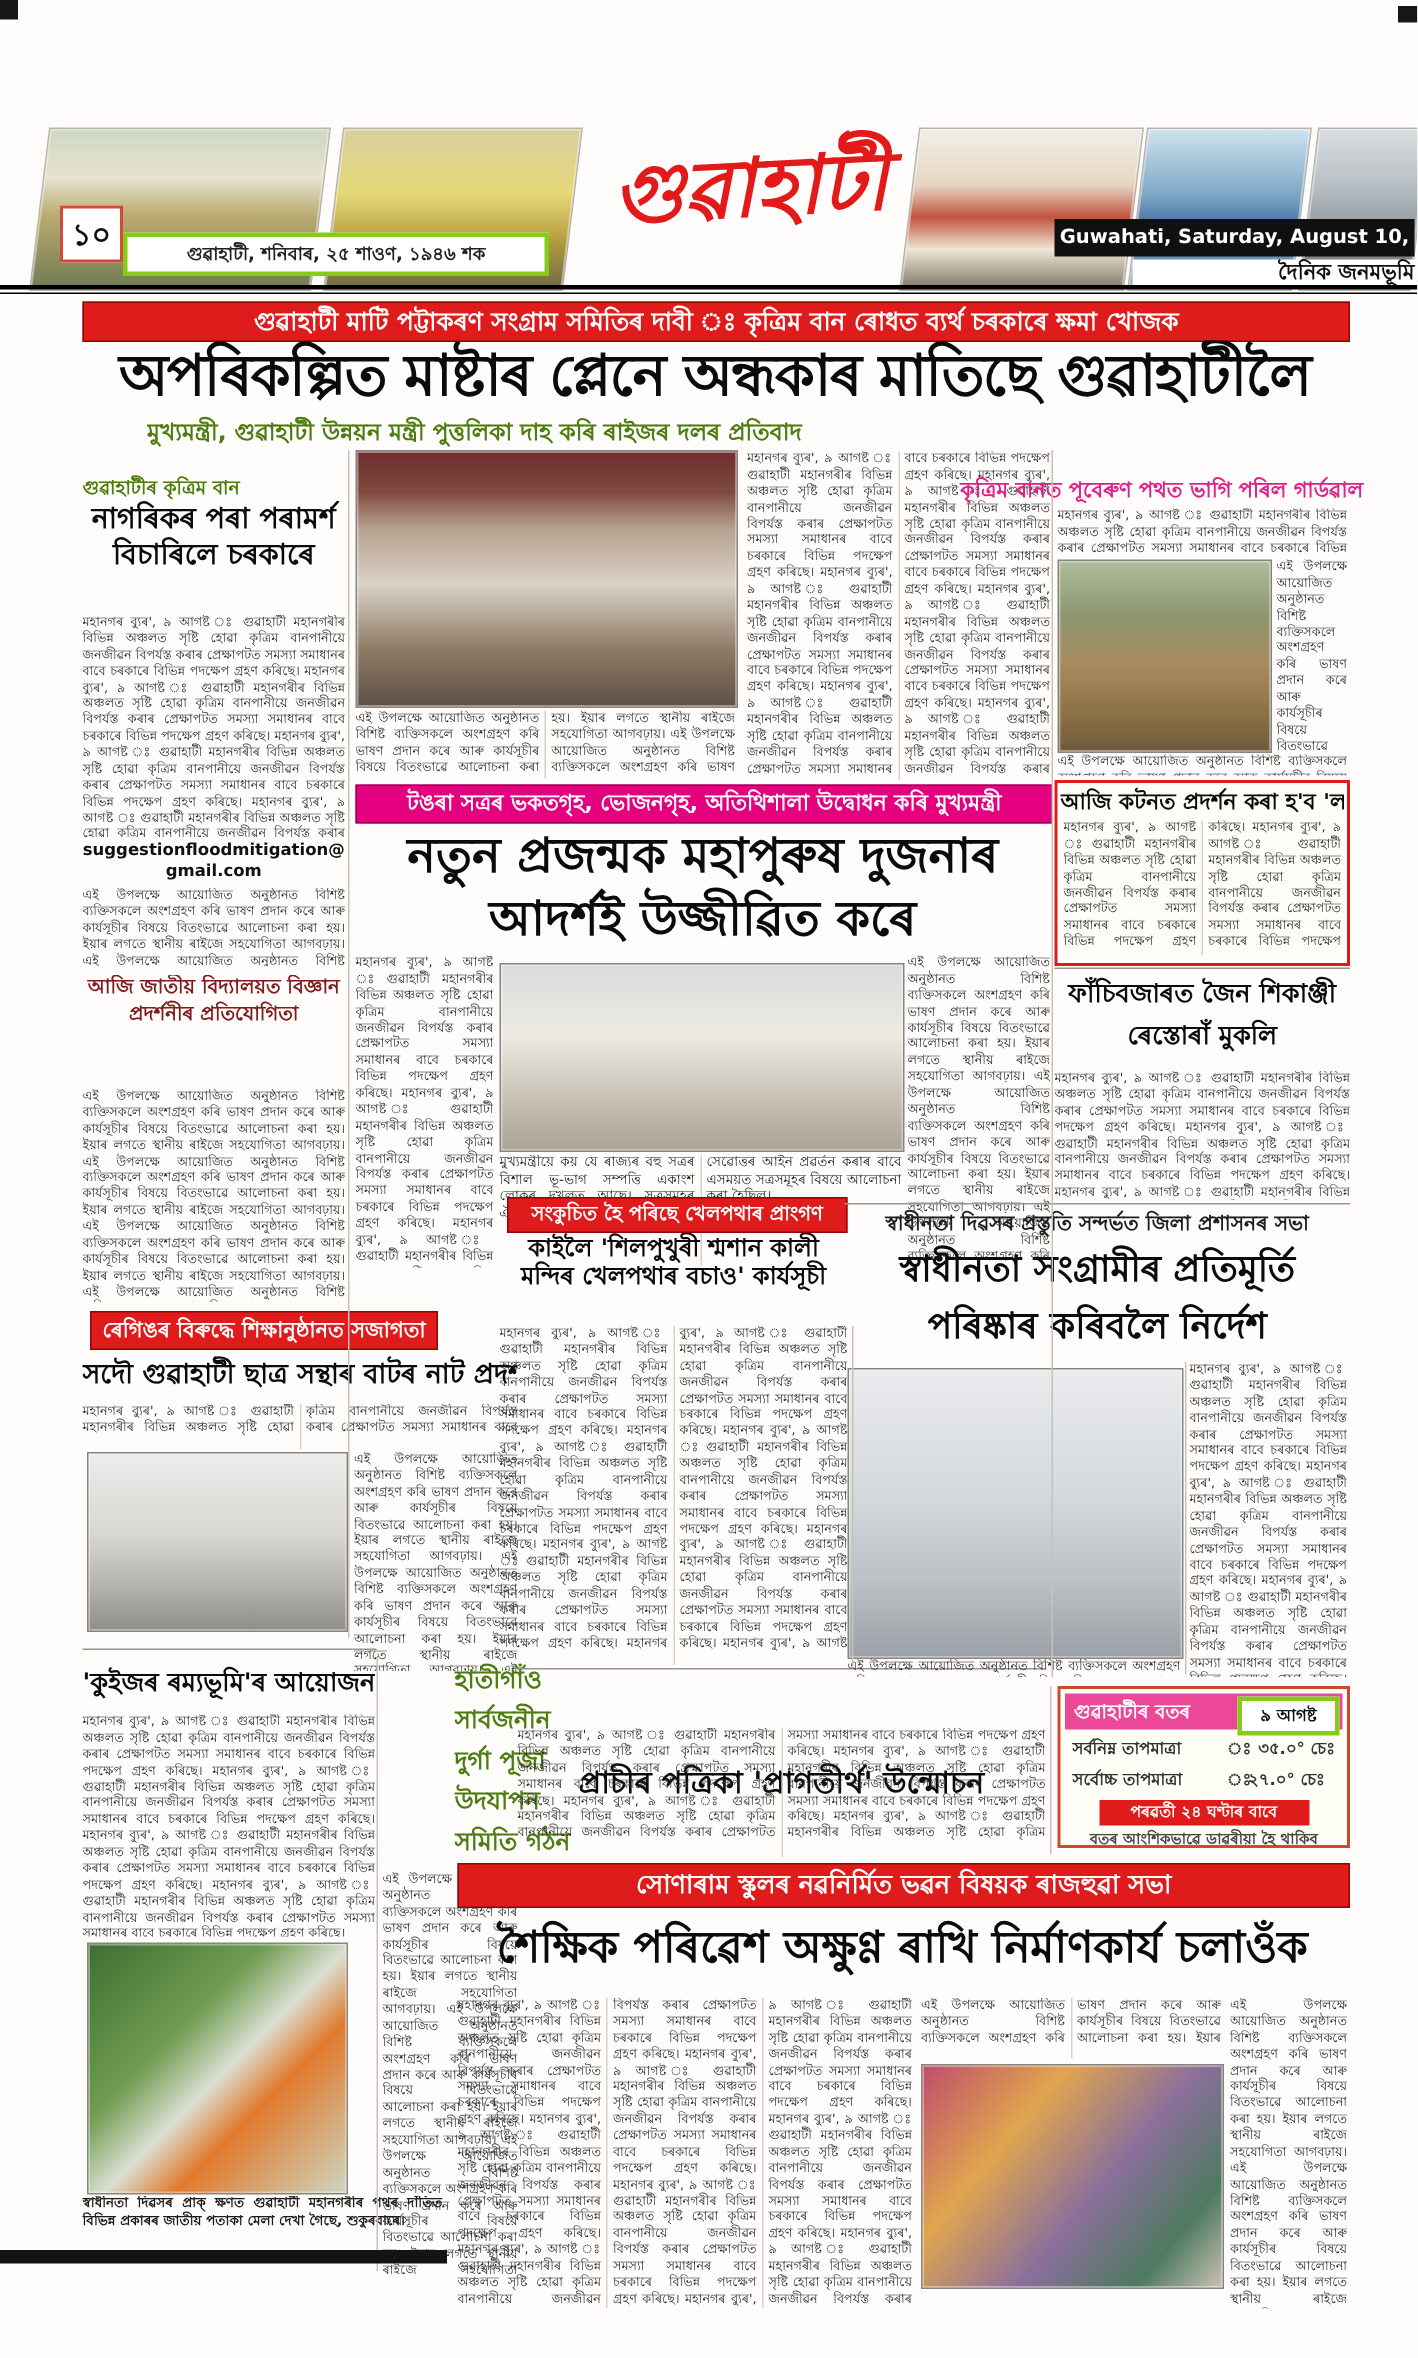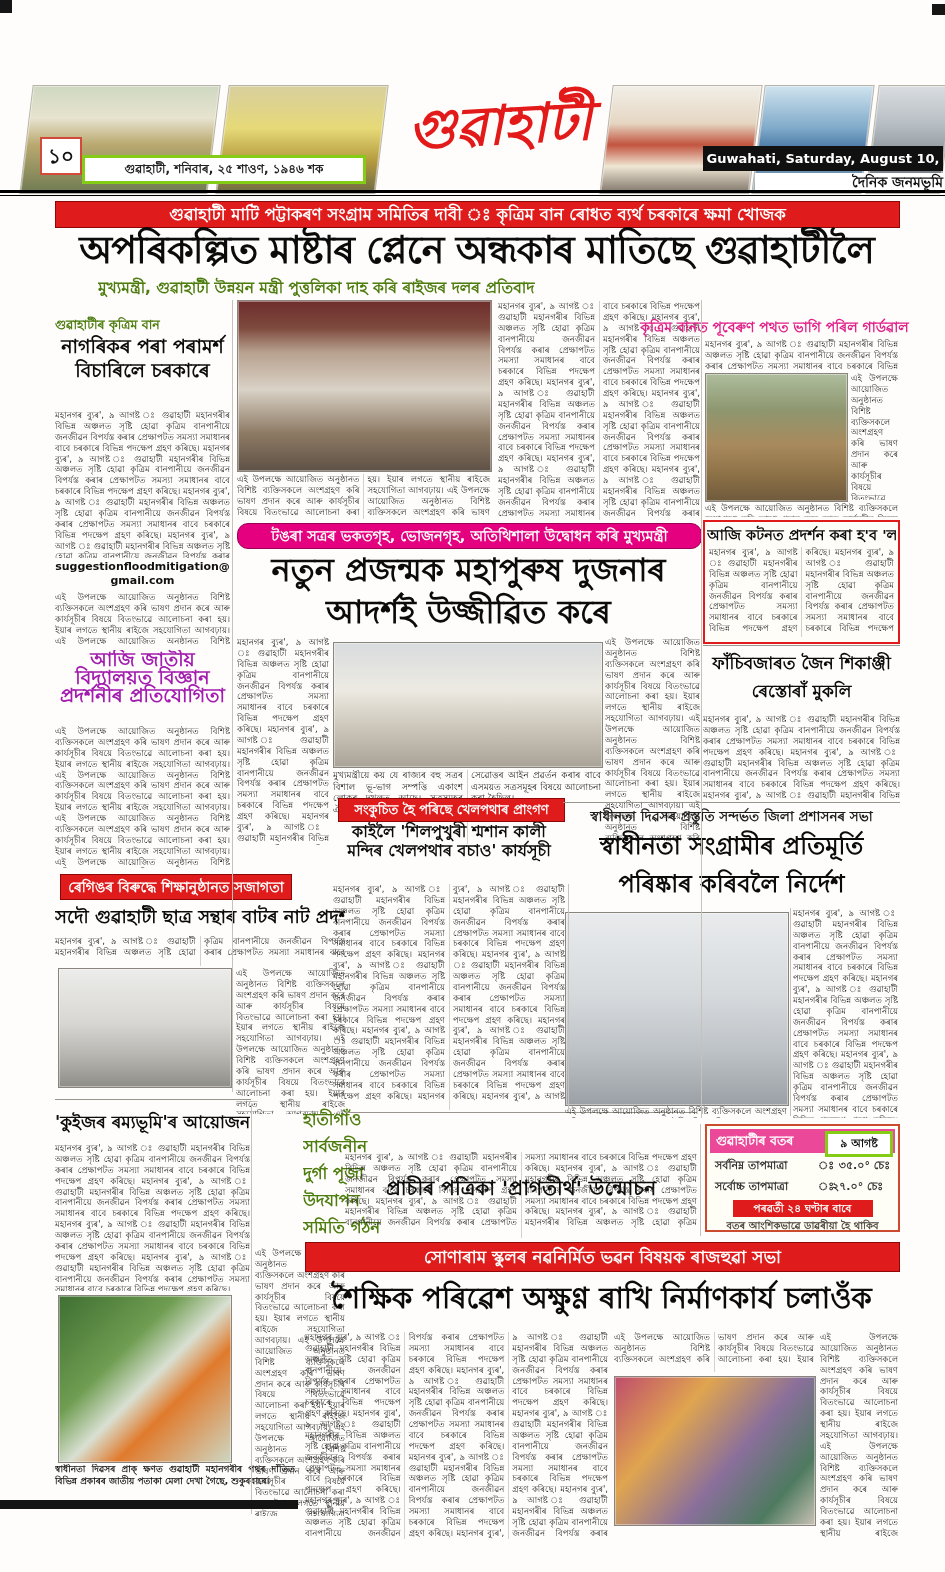--- a/index.html
+++ b/index.html
@@ -68,38 +68,38 @@
   <div class="abs photo ph-press" style="left:237px;top:300px;width:253px;height:170px;"></div>
   <div class="abs greek cols2" style="left:498px;top:301px;width:202px;height:219px;">মহানগৰ ব্যুৰ', ৯ আগষ্ট ঃ গুৱাহাটী মহানগৰীৰ বিভিন্ন অঞ্চলত সৃষ্টি হোৱা কৃত্ৰিম বানপানীয়ে জনজীৱন বিপৰ্যস্ত কৰাৰ প্ৰেক্ষাপটত সমস্যা সমাধানৰ বাবে চৰকাৰে বিভিন্ন পদক্ষেপ গ্ৰহণ কৰিছে। মহানগৰ ব্যুৰ', ৯ আগষ্ট ঃ গুৱাহাটী মহানগৰীৰ বিভিন্ন অঞ্চলত সৃষ্টি হোৱা কৃত্ৰিম বানপানীয়ে জনজীৱন বিপৰ্যস্ত কৰাৰ প্ৰেক্ষাপটত সমস্যা সমাধানৰ বাবে চৰকাৰে বিভিন্ন পদক্ষেপ গ্ৰহণ কৰিছে। মহানগৰ ব্যুৰ', ৯ আগষ্ট ঃ গুৱাহাটী মহানগৰীৰ বিভিন্ন অঞ্চলত সৃষ্টি হোৱা কৃত্ৰিম বানপানীয়ে জনজীৱন বিপৰ্যস্ত কৰাৰ প্ৰেক্ষাপটত সমস্যা সমাধানৰ বাবে চৰকাৰে বিভিন্ন পদক্ষেপ গ্ৰহণ কৰিছে। মহানগৰ ব্যুৰ', ৯ আগষ্ট ঃ গুৱাহাটী মহানগৰীৰ বিভিন্ন অঞ্চলত সৃষ্টি হোৱা কৃত্ৰিম বানপানীয়ে জনজীৱন বিপৰ্যস্ত কৰাৰ প্ৰেক্ষাপটত সমস্যা সমাধানৰ বাবে চৰকাৰে বিভিন্ন পদক্ষেপ গ্ৰহণ কৰিছে। মহানগৰ ব্যুৰ', ৯ আগষ্ট ঃ গুৱাহাটী মহানগৰীৰ বিভিন্ন অঞ্চলত সৃষ্টি হোৱা কৃত্ৰিম বানপানীয়ে জনজীৱন বিপৰ্যস্ত কৰাৰ প্ৰেক্ষাপটত সমস্যা সমাধানৰ বাবে চৰকাৰে বিভিন্ন পদক্ষেপ গ্ৰহণ কৰিছে। মহানগৰ ব্যুৰ', ৯ আগষ্ট ঃ গুৱাহাটী মহানগৰীৰ বিভিন্ন অঞ্চলত সৃষ্টি হোৱা কৃত্ৰিম বানপানীয়ে জনজীৱন বিপৰ্যস্ত কৰাৰ প্ৰেক্ষাপটত সমস্যা সমাধানৰ বাবে চৰকাৰে বিভিন্ন পদক্ষেপ গ্ৰহণ কৰিছে। </div>
   <div class="abs greek cols2" style="left:237px;top:474px;width:253px;height:45px;">এই উপলক্ষে আয়োজিত অনুষ্ঠানত বিশিষ্ট ব্যক্তিসকলে অংশগ্ৰহণ কৰি ভাষণ প্ৰদান কৰে আৰু কাৰ্যসূচীৰ বিষয়ে বিতংভাৱে আলোচনা কৰা হয়। ইয়াৰ লগতে স্থানীয় ৰাইজে সহযোগিতা আগবঢ়ায়। এই উপলক্ষে আয়োজিত অনুষ্ঠানত বিশিষ্ট ব্যক্তিসকলে অংশগ্ৰহণ কৰি ভাষণ প্ৰদান কৰে আৰু কাৰ্যসূচীৰ বিষয়ে বিতংভাৱে আলোচনা কৰা হয়। ইয়াৰ লগতে স্থানীয় ৰাইজে সহযোগিতা আগবঢ়ায়। </div>
 
   <div class="abs pinktext nowrap" style="left:607px;top:317px;width:335px;height:20px;font-size:14px;line-height:20px;">কৃত্ৰিম বানত পূবেৰুণ পথত ভাগি পৰিল গাৰ্ডৱাল</div>
   <div class="abs greek" style="left:705px;top:339px;width:193px;height:32px;">মহানগৰ ব্যুৰ', ৯ আগষ্ট ঃ গুৱাহাটী মহানগৰীৰ বিভিন্ন অঞ্চলত সৃষ্টি হোৱা কৃত্ৰিম বানপানীয়ে জনজীৱন বিপৰ্যস্ত কৰাৰ প্ৰেক্ষাপটত সমস্যা সমাধানৰ বাবে চৰকাৰে বিভিন্ন পদক্ষেপ গ্ৰহণ কৰিছে। মহানগৰ ব্যুৰ', ৯ আগষ্ট ঃ গুৱাহাটী মহানগৰীৰ বিভিন্ন অঞ্চলত সৃষ্টি হোৱা কৃত্ৰিম বানপানীয়ে জনজীৱন বিপৰ্যস্ত কৰাৰ প্ৰেক্ষাপটত সমস্যা সমাধানৰ বাবে চৰকাৰে বিভিন্ন পদক্ষেপ গ্ৰহণ কৰিছে। </div>
   <div class="abs photo ph-flood" style="left:705px;top:373px;width:141px;height:127px;"></div>
   <div class="abs greek" style="left:851px;top:373px;width:47px;height:127px;">এই উপলক্ষে আয়োজিত অনুষ্ঠানত বিশিষ্ট ব্যক্তিসকলে অংশগ্ৰহণ কৰি ভাষণ প্ৰদান কৰে আৰু কাৰ্যসূচীৰ বিষয়ে বিতংভাৱে আলোচনা কৰা হয়। ইয়াৰ লগতে স্থানীয় ৰাইজে সহযোগিতা আগবঢ়ায়। এই উপলক্ষে আয়োজিত অনুষ্ঠানত বিশিষ্ট ব্যক্তিসকলে অংশগ্ৰহণ কৰি ভাষণ প্ৰদান কৰে আৰু কাৰ্যসূচীৰ বিষয়ে বিতংভাৱে আলোচনা কৰা হয়। ইয়াৰ লগতে স্থানীয় ৰাইজে সহযোগিতা আগবঢ়ায়। </div>
   <div class="abs greek" style="left:705px;top:503px;width:193px;height:14px;">এই উপলক্ষে আয়োজিত অনুষ্ঠানত বিশিষ্ট ব্যক্তিসকলে অংশগ্ৰহণ কৰি ভাষণ প্ৰদান কৰে আৰু কাৰ্যসূচীৰ বিষয়ে বিতংভাৱে আলোচনা কৰা হয়। ইয়াৰ লগতে স্থানীয় ৰাইজে সহযোগিতা আগবঢ়ায়। </div>
 
-  <div class="abs banner banner-mag" style="left:237px;top:523px;width:463px;height:24px;font-size:14.5px;line-height:24px;border-radius:11px;">টঙৰা সত্ৰৰ ভকতগৃহ, ভোজনগৃহ, অতিথিশালা উদ্বোধন কৰি মুখ্যমন্ত্ৰী</div>
+  <div class="abs banner banner-mag" style="left:237px;top:523px;width:463px;height:24px;font-size:14.5px;line-height:24px;">টঙৰা সত্ৰৰ ভকতগৃহ, ভোজনগৃহ, অতিথিশালা উদ্বোধন কৰি মুখ্যমন্ত্ৰী</div>
   <div class="abs hl" style="left:237px;top:549px;width:463px;height:84px;font-size:32px;line-height:42px;">নতুন প্ৰজন্মক মহাপুৰুষ দুজনাৰ আদৰ্শই উজ্জীৱিত কৰে</div>
   <div class="abs greek" style="left:237px;top:637px;width:92px;height:208px;">মহানগৰ ব্যুৰ', ৯ আগষ্ট ঃ গুৱাহাটী মহানগৰীৰ বিভিন্ন অঞ্চলত সৃষ্টি হোৱা কৃত্ৰিম বানপানীয়ে জনজীৱন বিপৰ্যস্ত কৰাৰ প্ৰেক্ষাপটত সমস্যা সমাধানৰ বাবে চৰকাৰে বিভিন্ন পদক্ষেপ গ্ৰহণ কৰিছে। মহানগৰ ব্যুৰ', ৯ আগষ্ট ঃ গুৱাহাটী মহানগৰীৰ বিভিন্ন অঞ্চলত সৃষ্টি হোৱা কৃত্ৰিম বানপানীয়ে জনজীৱন বিপৰ্যস্ত কৰাৰ প্ৰেক্ষাপটত সমস্যা সমাধানৰ বাবে চৰকাৰে বিভিন্ন পদক্ষেপ গ্ৰহণ কৰিছে। মহানগৰ ব্যুৰ', ৯ আগষ্ট ঃ গুৱাহাটী মহানগৰীৰ বিভিন্ন অঞ্চলত সৃষ্টি হোৱা কৃত্ৰিম বানপানীয়ে জনজীৱন বিপৰ্যস্ত কৰাৰ প্ৰেক্ষাপটত সমস্যা সমাধানৰ বাবে চৰকাৰে বিভিন্ন পদক্ষেপ গ্ৰহণ কৰিছে। মহানগৰ ব্যুৰ', ৯ আগষ্ট ঃ গুৱাহাটী মহানগৰীৰ বিভিন্ন অঞ্চলত সৃষ্টি হোৱা কৃত্ৰিম বানপানীয়ে জনজীৱন বিপৰ্যস্ত কৰাৰ প্ৰেক্ষাপটত সমস্যা সমাধানৰ বাবে চৰকাৰে বিভিন্ন পদক্ষেপ গ্ৰহণ কৰিছে। </div>
   <div class="abs photo ph-cm" style="left:333px;top:642px;width:268px;height:124px;"></div>
   <div class="abs greek cols2" style="left:333px;top:770px;width:268px;height:74px;font-size:9px;color:#1c1c1c;">মুখ্যমন্ত্ৰীয়ে কয় যে ৰাজ্যৰ বহু সত্ৰৰ বিশাল ভূ-ভাগ সম্পত্তি একাংশ লোকৰ দখলত আছে। সত্ৰসমূহৰ ঐতিহ্যৰ কথা চিন্তা নকৰাকৈ অসমত সেৱোত্তৰ আইন প্ৰৱৰ্তন কৰাৰ বাবে এসময়ত সত্ৰসমূহৰ বিষয়ে আলোচনা কৰা হৈছিল।</div>
   <div class="abs greek" style="left:605px;top:637px;width:95px;height:208px;">এই উপলক্ষে আয়োজিত অনুষ্ঠানত বিশিষ্ট ব্যক্তিসকলে অংশগ্ৰহণ কৰি ভাষণ প্ৰদান কৰে আৰু কাৰ্যসূচীৰ বিষয়ে বিতংভাৱে আলোচনা কৰা হয়। ইয়াৰ লগতে স্থানীয় ৰাইজে সহযোগিতা আগবঢ়ায়। এই উপলক্ষে আয়োজিত অনুষ্ঠানত বিশিষ্ট ব্যক্তিসকলে অংশগ্ৰহণ কৰি ভাষণ প্ৰদান কৰে আৰু কাৰ্যসূচীৰ বিষয়ে বিতংভাৱে আলোচনা কৰা হয়। ইয়াৰ লগতে স্থানীয় ৰাইজে সহযোগিতা আগবঢ়ায়। এই উপলক্ষে আয়োজিত অনুষ্ঠানত বিশিষ্ট ব্যক্তিসকলে অংশগ্ৰহণ কৰি ভাষণ প্ৰদান কৰে আৰু কাৰ্যসূচীৰ বিষয়ে বিতংভাৱে আলোচনা কৰা হয়। ইয়াৰ লগতে স্থানীয় ৰাইজে সহযোগিতা আগবঢ়ায়। এই উপলক্ষে আয়োজিত অনুষ্ঠানত বিশিষ্ট ব্যক্তিসকলে অংশগ্ৰহণ কৰি ভাষণ প্ৰদান কৰে আৰু কাৰ্যসূচীৰ বিষয়ে বিতংভাৱে আলোচনা কৰা হয়। ইয়াৰ লগতে স্থানীয় ৰাইজে সহযোগিতা আগবঢ়ায়। </div>
 
   <div class="abs banner" style="left:338px;top:798px;width:225px;height:22px;font-size:13px;line-height:22px;">সংকুচিত হৈ পৰিছে খেলপথাৰ প্ৰাংগণ</div>
   <div class="abs hl" style="left:333px;top:822px;width:232px;height:58px;font-size:16px;line-height:19px;">কাইলৈ 'শিলপুখুৰী শ্মশান কালী মন্দিৰ খেলপথাৰ বচাও' কাৰ্যসূচী</div>
   <div class="abs greek cols2" style="left:333px;top:884px;width:232px;height:226px;">মহানগৰ ব্যুৰ', ৯ আগষ্ট ঃ গুৱাহাটী মহানগৰীৰ বিভিন্ন অঞ্চলত সৃষ্টি হোৱা কৃত্ৰিম বানপানীয়ে জনজীৱন বিপৰ্যস্ত কৰাৰ প্ৰেক্ষাপটত সমস্যা সমাধানৰ বাবে চৰকাৰে বিভিন্ন পদক্ষেপ গ্ৰহণ কৰিছে। মহানগৰ ব্যুৰ', ৯ আগষ্ট ঃ গুৱাহাটী মহানগৰীৰ বিভিন্ন অঞ্চলত সৃষ্টি হোৱা কৃত্ৰিম বানপানীয়ে জনজীৱন বিপৰ্যস্ত কৰাৰ প্ৰেক্ষাপটত সমস্যা সমাধানৰ বাবে চৰকাৰে বিভিন্ন পদক্ষেপ গ্ৰহণ কৰিছে। মহানগৰ ব্যুৰ', ৯ আগষ্ট ঃ গুৱাহাটী মহানগৰীৰ বিভিন্ন অঞ্চলত সৃষ্টি হোৱা কৃত্ৰিম বানপানীয়ে জনজীৱন বিপৰ্যস্ত কৰাৰ প্ৰেক্ষাপটত সমস্যা সমাধানৰ বাবে চৰকাৰে বিভিন্ন পদক্ষেপ গ্ৰহণ কৰিছে। মহানগৰ ব্যুৰ', ৯ আগষ্ট ঃ গুৱাহাটী মহানগৰীৰ বিভিন্ন অঞ্চলত সৃষ্টি হোৱা কৃত্ৰিম বানপানীয়ে জনজীৱন বিপৰ্যস্ত কৰাৰ প্ৰেক্ষাপটত সমস্যা সমাধানৰ বাবে চৰকাৰে বিভিন্ন পদক্ষেপ গ্ৰহণ কৰিছে। মহানগৰ ব্যুৰ', ৯ আগষ্ট ঃ গুৱাহাটী মহানগৰীৰ বিভিন্ন অঞ্চলত সৃষ্টি হোৱা কৃত্ৰিম বানপানীয়ে জনজীৱন বিপৰ্যস্ত কৰাৰ প্ৰেক্ষাপটত সমস্যা সমাধানৰ বাবে চৰকাৰে বিভিন্ন পদক্ষেপ গ্ৰহণ কৰিছে। মহানগৰ ব্যুৰ', ৯ আগষ্ট ঃ গুৱাহাটী মহানগৰীৰ বিভিন্ন অঞ্চলত সৃষ্টি হোৱা কৃত্ৰিম বানপানীয়ে জনজীৱন বিপৰ্যস্ত কৰাৰ প্ৰেক্ষাপটত সমস্যা সমাধানৰ বাবে চৰকাৰে বিভিন্ন পদক্ষেপ গ্ৰহণ কৰিছে। মহানগৰ ব্যুৰ', ৯ আগষ্ট ঃ গুৱাহাটী মহানগৰীৰ বিভিন্ন অঞ্চলত সৃষ্টি হোৱা কৃত্ৰিম বানপানীয়ে জনজীৱন বিপৰ্যস্ত কৰাৰ প্ৰেক্ষাপটত সমস্যা সমাধানৰ বাবে চৰকাৰে বিভিন্ন পদক্ষেপ গ্ৰহণ কৰিছে। </div>
 
   <div class="abs redtext" style="left:55px;top:316px;width:175px;height:17px;font-size:12.5px;line-height:17px;">গুৱাহাটীৰ কৃত্ৰিম বান</div>
   <div class="abs hl" style="left:55px;top:334px;width:175px;height:73px;font-size:19px;line-height:24px;">নাগৰিকৰ পৰা পৰামৰ্শ বিচাৰিলে চৰকাৰে</div>
   <div class="abs greek" style="left:55px;top:410px;width:175px;height:148px;">মহানগৰ ব্যুৰ', ৯ আগষ্ট ঃ গুৱাহাটী মহানগৰীৰ বিভিন্ন অঞ্চলত সৃষ্টি হোৱা কৃত্ৰিম বানপানীয়ে জনজীৱন বিপৰ্যস্ত কৰাৰ প্ৰেক্ষাপটত সমস্যা সমাধানৰ বাবে চৰকাৰে বিভিন্ন পদক্ষেপ গ্ৰহণ কৰিছে। মহানগৰ ব্যুৰ', ৯ আগষ্ট ঃ গুৱাহাটী মহানগৰীৰ বিভিন্ন অঞ্চলত সৃষ্টি হোৱা কৃত্ৰিম বানপানীয়ে জনজীৱন বিপৰ্যস্ত কৰাৰ প্ৰেক্ষাপটত সমস্যা সমাধানৰ বাবে চৰকাৰে বিভিন্ন পদক্ষেপ গ্ৰহণ কৰিছে। মহানগৰ ব্যুৰ', ৯ আগষ্ট ঃ গুৱাহাটী মহানগৰীৰ বিভিন্ন অঞ্চলত সৃষ্টি হোৱা কৃত্ৰিম বানপানীয়ে জনজীৱন বিপৰ্যস্ত কৰাৰ প্ৰেক্ষাপটত সমস্যা সমাধানৰ বাবে চৰকাৰে বিভিন্ন পদক্ষেপ গ্ৰহণ কৰিছে। মহানগৰ ব্যুৰ', ৯ আগষ্ট ঃ গুৱাহাটী মহানগৰীৰ বিভিন্ন অঞ্চলত সৃষ্টি হোৱা কৃত্ৰিম বানপানীয়ে জনজীৱন বিপৰ্যস্ত কৰাৰ প্ৰেক্ষাপটত সমস্যা সমাধানৰ বাবে চৰকাৰে বিভিন্ন পদক্ষেপ গ্ৰহণ কৰিছে। </div>
   <div class="abs" style="left:55px;top:560px;width:175px;height:30px;font-size:11px;font-weight:bold;text-align:center;
               word-break:break-all;line-height:14px;color:#111;overflow:hidden;">suggestionfloodmitigation@gmail.com</div>
   <div class="abs greek" style="left:55px;top:592px;width:175px;height:52px;">এই উপলক্ষে আয়োজিত অনুষ্ঠানত বিশিষ্ট ব্যক্তিসকলে অংশগ্ৰহণ কৰি ভাষণ প্ৰদান কৰে আৰু কাৰ্যসূচীৰ বিষয়ে বিতংভাৱে আলোচনা কৰা হয়। ইয়াৰ লগতে স্থানীয় ৰাইজে সহযোগিতা আগবঢ়ায়। এই উপলক্ষে আয়োজিত অনুষ্ঠানত বিশিষ্ট ব্যক্তিসকলে অংশগ্ৰহণ কৰি ভাষণ প্ৰদান কৰে আৰু কাৰ্যসূচীৰ বিষয়ে বিতংভাৱে আলোচনা কৰা হয়। ইয়াৰ লগতে স্থানীয় ৰাইজে সহযোগিতা আগবঢ়ায়। </div>
-  <div class="abs hl" style="left:55px;top:650px;width:175px;height:72px;font-size:19px;line-height:18px;color:#a21caf;">আজি জাতীয় বিদ্যালয়ত বিজ্ঞান প্ৰদৰ্শনীৰ প্ৰতিযোগিতা</div>
+  <div class="abs hl" style="left:55px;top:650px;width:175px;height:72px;font-size:13px;line-height:18px;color:#7f1d1d;">আজি জাতীয় বিদ্যালয়ত বিজ্ঞান প্ৰদৰ্শনীৰ প্ৰতিযোগিতা</div>
   <div class="abs greek" style="left:55px;top:726px;width:175px;height:142px;">এই উপলক্ষে আয়োজিত অনুষ্ঠানত বিশিষ্ট ব্যক্তিসকলে অংশগ্ৰহণ কৰি ভাষণ প্ৰদান কৰে আৰু কাৰ্যসূচীৰ বিষয়ে বিতংভাৱে আলোচনা কৰা হয়। ইয়াৰ লগতে স্থানীয় ৰাইজে সহযোগিতা আগবঢ়ায়। এই উপলক্ষে আয়োজিত অনুষ্ঠানত বিশিষ্ট ব্যক্তিসকলে অংশগ্ৰহণ কৰি ভাষণ প্ৰদান কৰে আৰু কাৰ্যসূচীৰ বিষয়ে বিতংভাৱে আলোচনা কৰা হয়। ইয়াৰ লগতে স্থানীয় ৰাইজে সহযোগিতা আগবঢ়ায়। এই উপলক্ষে আয়োজিত অনুষ্ঠানত বিশিষ্ট ব্যক্তিসকলে অংশগ্ৰহণ কৰি ভাষণ প্ৰদান কৰে আৰু কাৰ্যসূচীৰ বিষয়ে বিতংভাৱে আলোচনা কৰা হয়। ইয়াৰ লগতে স্থানীয় ৰাইজে সহযোগিতা আগবঢ়ায়। এই উপলক্ষে আয়োজিত অনুষ্ঠানত বিশিষ্ট ব্যক্তিসকলে অংশগ্ৰহণ কৰি ভাষণ প্ৰদান কৰে আৰু কাৰ্যসূচীৰ বিষয়ে বিতংভাৱে আলোচনা কৰা হয়। ইয়াৰ লগতে স্থানীয় ৰাইজে সহযোগিতা আগবঢ়ায়। </div>
 
   <div class="abs banner" style="left:60px;top:874px;width:230px;height:24px;font-size:14px;line-height:24px;">ৰেগিঙৰ বিৰুদ্ধে শিক্ষানুষ্ঠানত সজাগতা</div>
   <div class="abs hl nowrap" style="left:55px;top:900px;width:290px;height:34px;font-size:18px;line-height:34px;">সদৌ গুৱাহাটী ছাত্ৰ সন্থাৰ বাটৰ নাট প্ৰদৰ্শন</div>
   <div class="abs greek cols2" style="left:55px;top:936px;width:290px;height:30px;">মহানগৰ ব্যুৰ', ৯ আগষ্ট ঃ গুৱাহাটী মহানগৰীৰ বিভিন্ন অঞ্চলত সৃষ্টি হোৱা কৃত্ৰিম বানপানীয়ে জনজীৱন বিপৰ্যস্ত কৰাৰ প্ৰেক্ষাপটত সমস্যা সমাধানৰ বাবে চৰকাৰে বিভিন্ন পদক্ষেপ গ্ৰহণ কৰিছে। মহানগৰ ব্যুৰ', ৯ আগষ্ট ঃ গুৱাহাটী মহানগৰীৰ বিভিন্ন অঞ্চলত সৃষ্টি হোৱা কৃত্ৰিম বানপানীয়ে জনজীৱন বিপৰ্যস্ত কৰাৰ প্ৰেক্ষাপটত সমস্যা সমাধানৰ বাবে চৰকাৰে বিভিন্ন পদক্ষেপ গ্ৰহণ কৰিছে। </div>
   <div class="abs photo ph-play" style="left:58px;top:968px;width:172px;height:118px;"></div>
   <div class="abs greek" style="left:236px;top:968px;width:109px;height:146px;">এই উপলক্ষে আয়োজিত অনুষ্ঠানত বিশিষ্ট ব্যক্তিসকলে অংশগ্ৰহণ কৰি ভাষণ প্ৰদান কৰে আৰু কাৰ্যসূচীৰ বিষয়ে বিতংভাৱে আলোচনা কৰা হয়। ইয়াৰ লগতে স্থানীয় ৰাইজে সহযোগিতা আগবঢ়ায়। এই উপলক্ষে আয়োজিত অনুষ্ঠানত বিশিষ্ট ব্যক্তিসকলে অংশগ্ৰহণ কৰি ভাষণ প্ৰদান কৰে আৰু কাৰ্যসূচীৰ বিষয়ে বিতংভাৱে আলোচনা কৰা হয়। ইয়াৰ লগতে স্থানীয় ৰাইজে সহযোগিতা আগবঢ়ায়। এই উপলক্ষে আয়োজিত অনুষ্ঠানত বিশিষ্ট ব্যক্তিসকলে অংশগ্ৰহণ কৰি ভাষণ প্ৰদান কৰে আৰু কাৰ্যসূচীৰ বিষয়ে বিতংভাৱে আলোচনা কৰা হয়। ইয়াৰ লগতে স্থানীয় ৰাইজে সহযোগিতা আগবঢ়ায়। </div>
 
   <div class="abs rule-h" style="left:55px;top:1099px;width:196px;"></div>
   <div class="abs hl nowrap" style="left:55px;top:1104px;width:195px;height:36px;font-size:17px;line-height:36px;">'কুইজৰ ৰম্যভূমি'ৰ আয়োজন</div>

